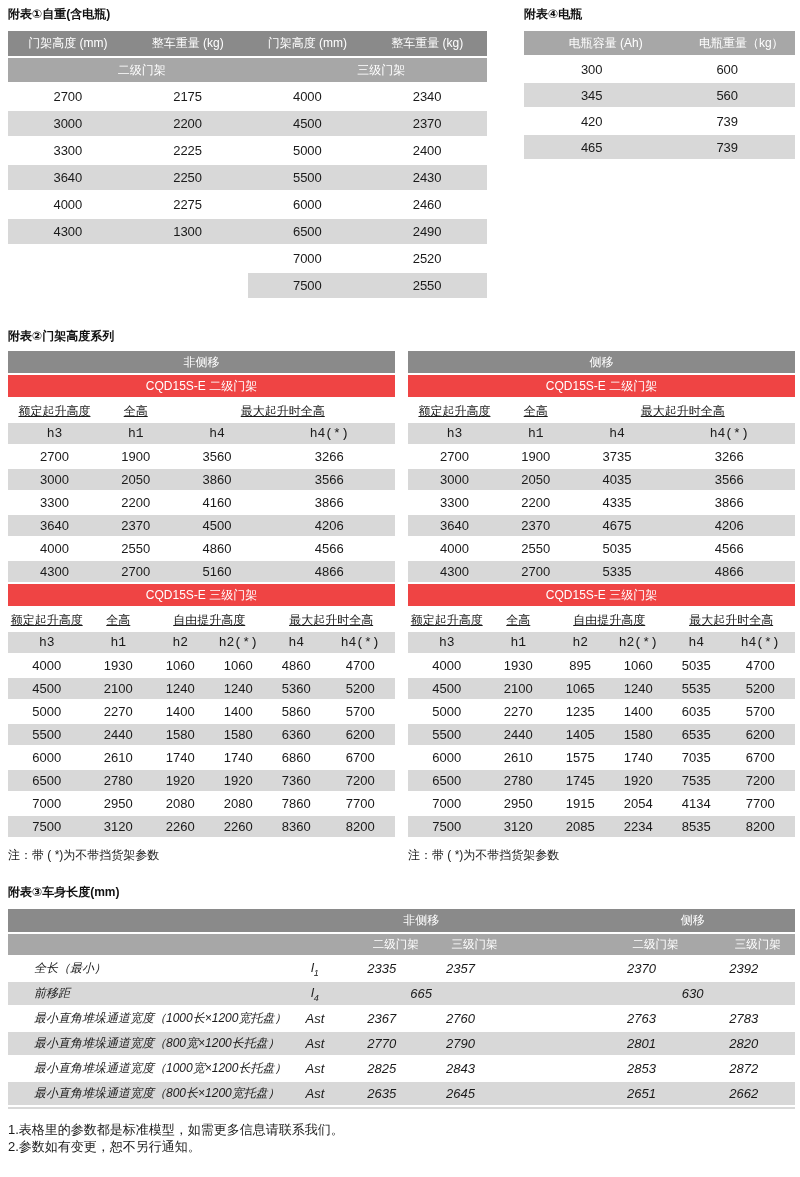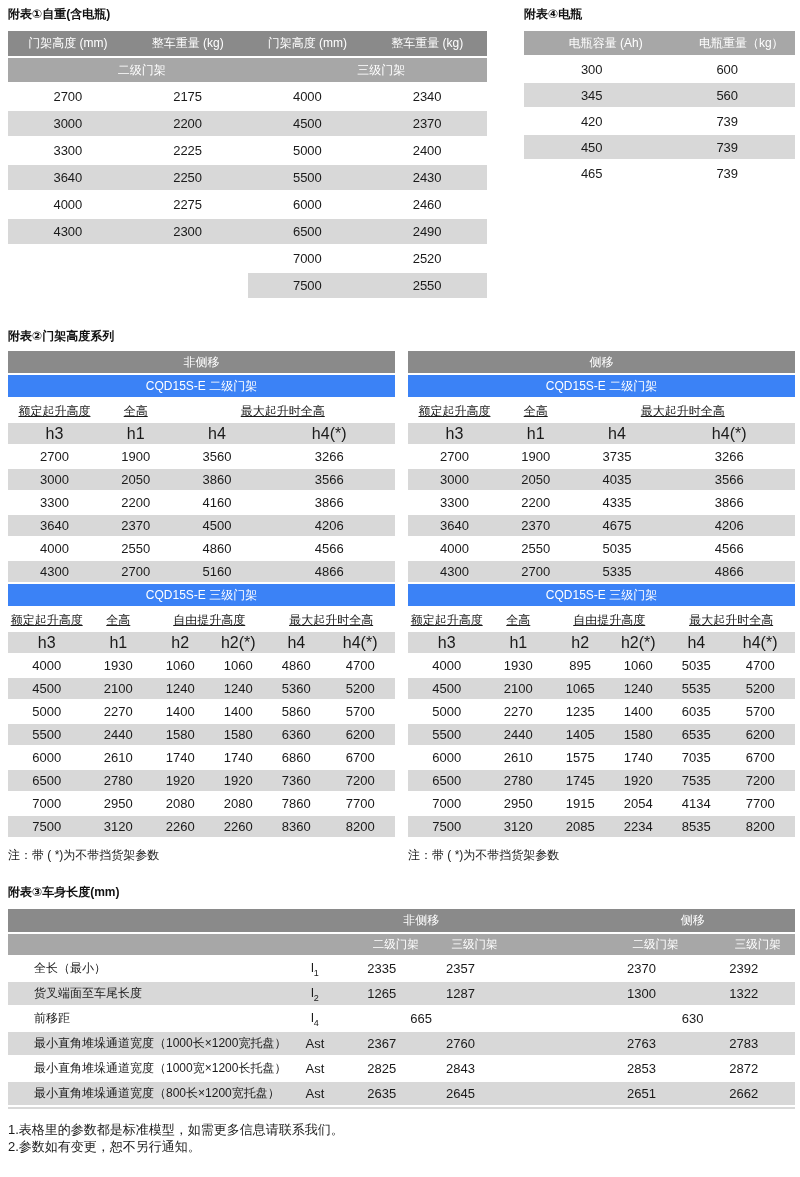--- a/index.html
+++ b/index.html
@@ -32,31 +32,31 @@
   .top-section{display:flex;align-items:flex-start;margin-bottom:28px;}
   .block-t1{width:479px;}
   .block-t4{width:271px;margin-left:37px;}
   .t4 tbody.striped tr td{height:24px;}
 
   
   .mid-section{display:flex;gap:13px;}
   .panel{flex:1;min-width:0;}
   .bar{height:22px;line-height:22px;text-align:center;color:#fff;font-size:12px;margin-bottom:2px;}
   .bar.dark{background:#8a8a8a;}
-  .bar.mid{background:#3b82f6;}
+  .bar.mid{background:#ef4444;}
   table.t2 tr.grp th{background:#ffffff;color:#1a1a1a;font-size:12px;height:20px;text-decoration:underline;}
-  table.t2 tr.sub td{background:#d8d8d8;font-size:16px;height:21px;}
+  table.t2 tr.sub td{background:#d8d8d8;font-size:13px;height:21px;font-family:Liberation Mono, monospace;}
   table.t2 tbody.striped tr td{height:21px;}
   .note{font-size:12px;color:#1a1a1a;margin-top:8px;line-height:16px;}
 
   
   .bottom-section{margin-top:21px;}
   table.t3 tr.hd-dark th{height:23px;}
   table.t3 tr.hd-mid th{height:21px;font-size:11.5px;}
-  table.t3 tbody.striped tr td{height:23px;}
+  table.t3 tbody.striped tr td{height:23px;font-style:italic;}
   table.t3 td.label{text-align:left;padding-left:26px;font-size:12px;}
   table.t3 td.sym{font-size:13px;}
   table.t3 td.sym sub{font-size:9px;}
   table.t3{border-bottom:2px solid #d8d8d8;}
 
   
   .footer{margin-top:12px;font-size:13px;line-height:17px;color:#1a1a1a;}
 </style>
 </head>
 <body>
@@ -111,21 +111,21 @@
               <td>2430</td>
             </tr>
             <tr>
               <td>4000</td>
               <td>2275</td>
               <td>6000</td>
               <td>2460</td>
             </tr>
             <tr>
               <td>4300</td>
-              <td>2300</td>
+              <td>1300</td>
               <td>6500</td>
               <td>2490</td>
             </tr>
             <tr>
               <td class="blank"></td>
               <td class="blank"></td>
               <td>7000</td>
               <td>2520</td>
             </tr>
             <tr>
@@ -155,24 +155,20 @@
             <tr>
               <td>300</td>
               <td>600</td>
             </tr>
             <tr>
               <td>345</td>
               <td>560</td>
             </tr>
             <tr>
               <td>420</td>
-              <td>739</td>
-            </tr>
-            <tr>
-              <td>450</td>
               <td>739</td>
             </tr>
             <tr>
               <td>465</td>
               <td>739</td>
             </tr>
           </tbody>
       </table>
     </div>
   </div>
@@ -529,45 +525,45 @@
           <tr>
             <td class="label">全长（最小）</td>
             <td class="sym">l<sub>1</sub></td>
             <td>2335</td>
             <td>2357</td>
             <td></td>
             <td>2370</td>
             <td>2392</td>
           </tr>
           <tr>
-            <td class="label">货叉端面至车尾长度</td>
-            <td class="sym">l<sub>2</sub></td>
-            <td>1265</td>
-            <td>1287</td>
-            <td></td>
-            <td>1300</td>
-            <td>1322</td>
-          </tr>
-          <tr>
             <td class="label">前移距</td>
             <td class="sym">l<sub>4</sub></td>
             <td colspan="2">665</td>
             <td></td>
             <td colspan="2">630</td>
           </tr>
           <tr>
             <td class="label">最小直角堆垛通道宽度（1000长×1200宽托盘）</td>
             <td class="sym">Ast</td>
             <td>2367</td>
             <td>2760</td>
             <td></td>
             <td>2763</td>
             <td>2783</td>
           </tr>
           <tr>
+            <td class="label">最小直角堆垛通道宽度（800宽×1200长托盘）</td>
+            <td class="sym">Ast</td>
+            <td>2770</td>
+            <td>2790</td>
+            <td></td>
+            <td>2801</td>
+            <td>2820</td>
+          </tr>
+          <tr>
             <td class="label">最小直角堆垛通道宽度（1000宽×1200长托盘）</td>
             <td class="sym">Ast</td>
             <td>2825</td>
             <td>2843</td>
             <td></td>
             <td>2853</td>
             <td>2872</td>
           </tr>
           <tr>
             <td class="label">最小直角堆垛通道宽度（800长×1200宽托盘）</td>

